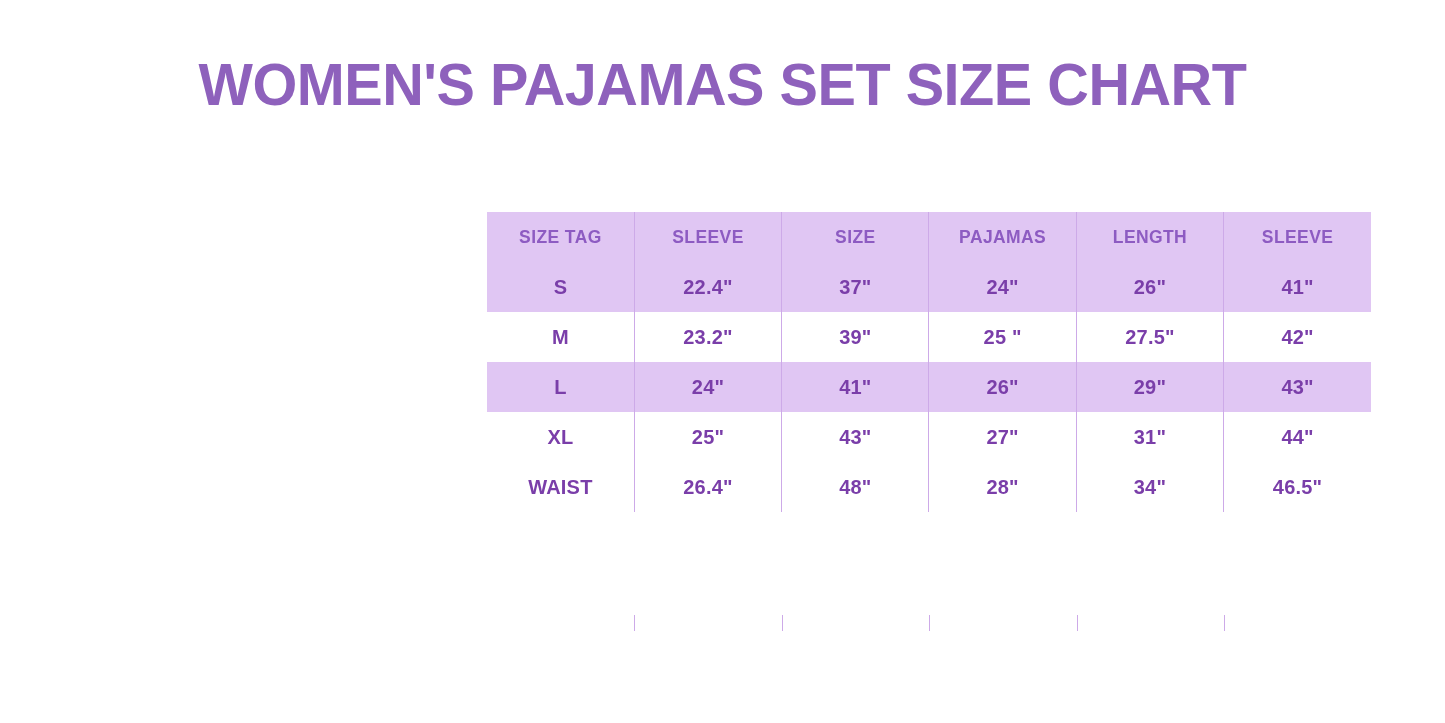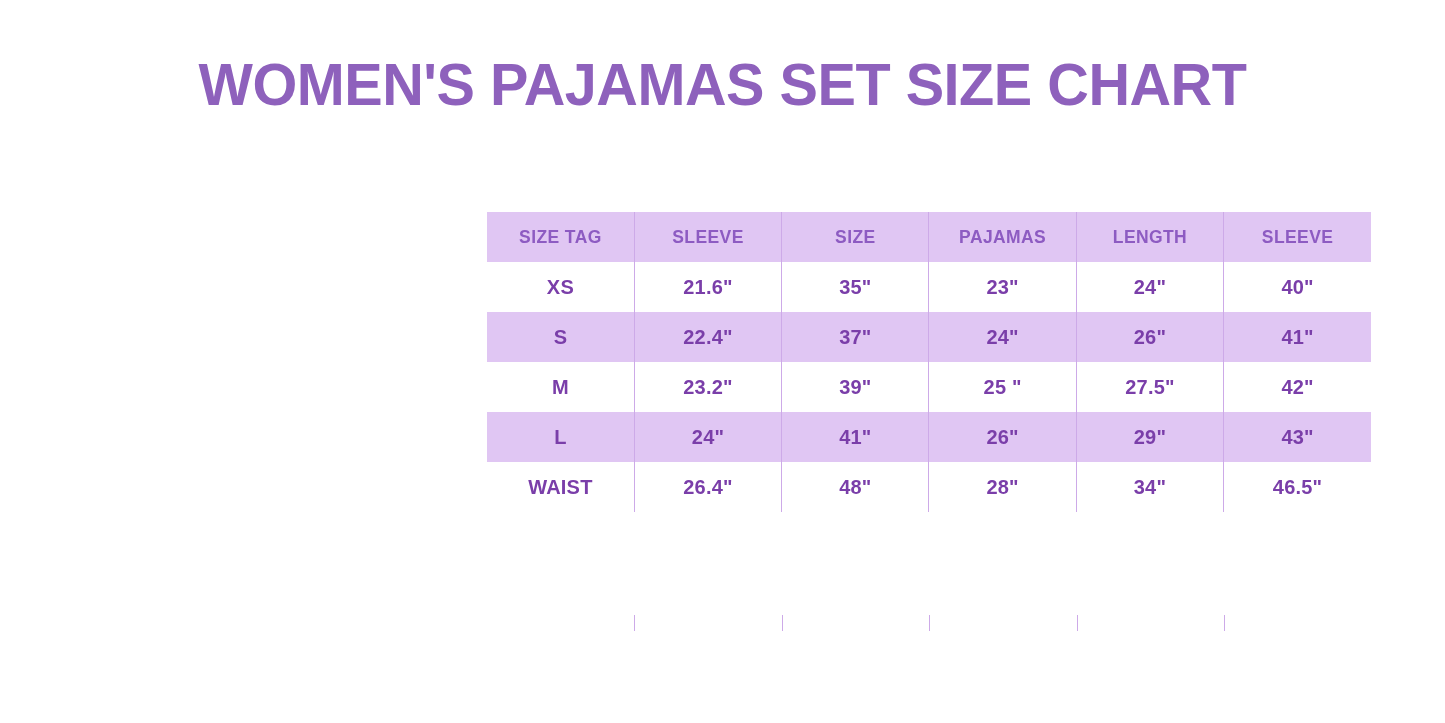--- a/index.html
+++ b/index.html
@@ -137,28 +137,20 @@
         <tr>
           <th>SIZE TAG</th>
           <th>SLEEVE</th>
           <th>SIZE</th>
           <th>PAJAMAS</th>
           <th>LENGTH</th>
           <th>SLEEVE</th>
         </tr>
       </thead>
       <tbody>
-        <tr>
-          <td>XS</td>
-          <td>21.6"</td>
-          <td>35"</td>
-          <td>23"</td>
-          <td>24"</td>
-          <td>40"</td>
-        </tr>
         <tr class="alt">
           <td>S</td>
           <td>22.4"</td>
           <td>37"</td>
           <td>24"</td>
           <td>26"</td>
           <td>41"</td>
         </tr>
         <tr>
           <td>M</td>
@@ -170,20 +162,28 @@
         </tr>
         <tr class="alt">
           <td>L</td>
           <td>24"</td>
           <td>41"</td>
           <td>26"</td>
           <td>29"</td>
           <td>43"</td>
         </tr>
         <tr>
+          <td>XL</td>
+          <td>25"</td>
+          <td>43"</td>
+          <td>27"</td>
+          <td>31"</td>
+          <td>44"</td>
+        </tr>
+        <tr>
           <td>WAIST</td>
           <td>26.4"</td>
           <td>48"</td>
           <td>28"</td>
           <td>34"</td>
           <td>46.5"</td>
         </tr>
       </tbody>
     </table>
   </div>

